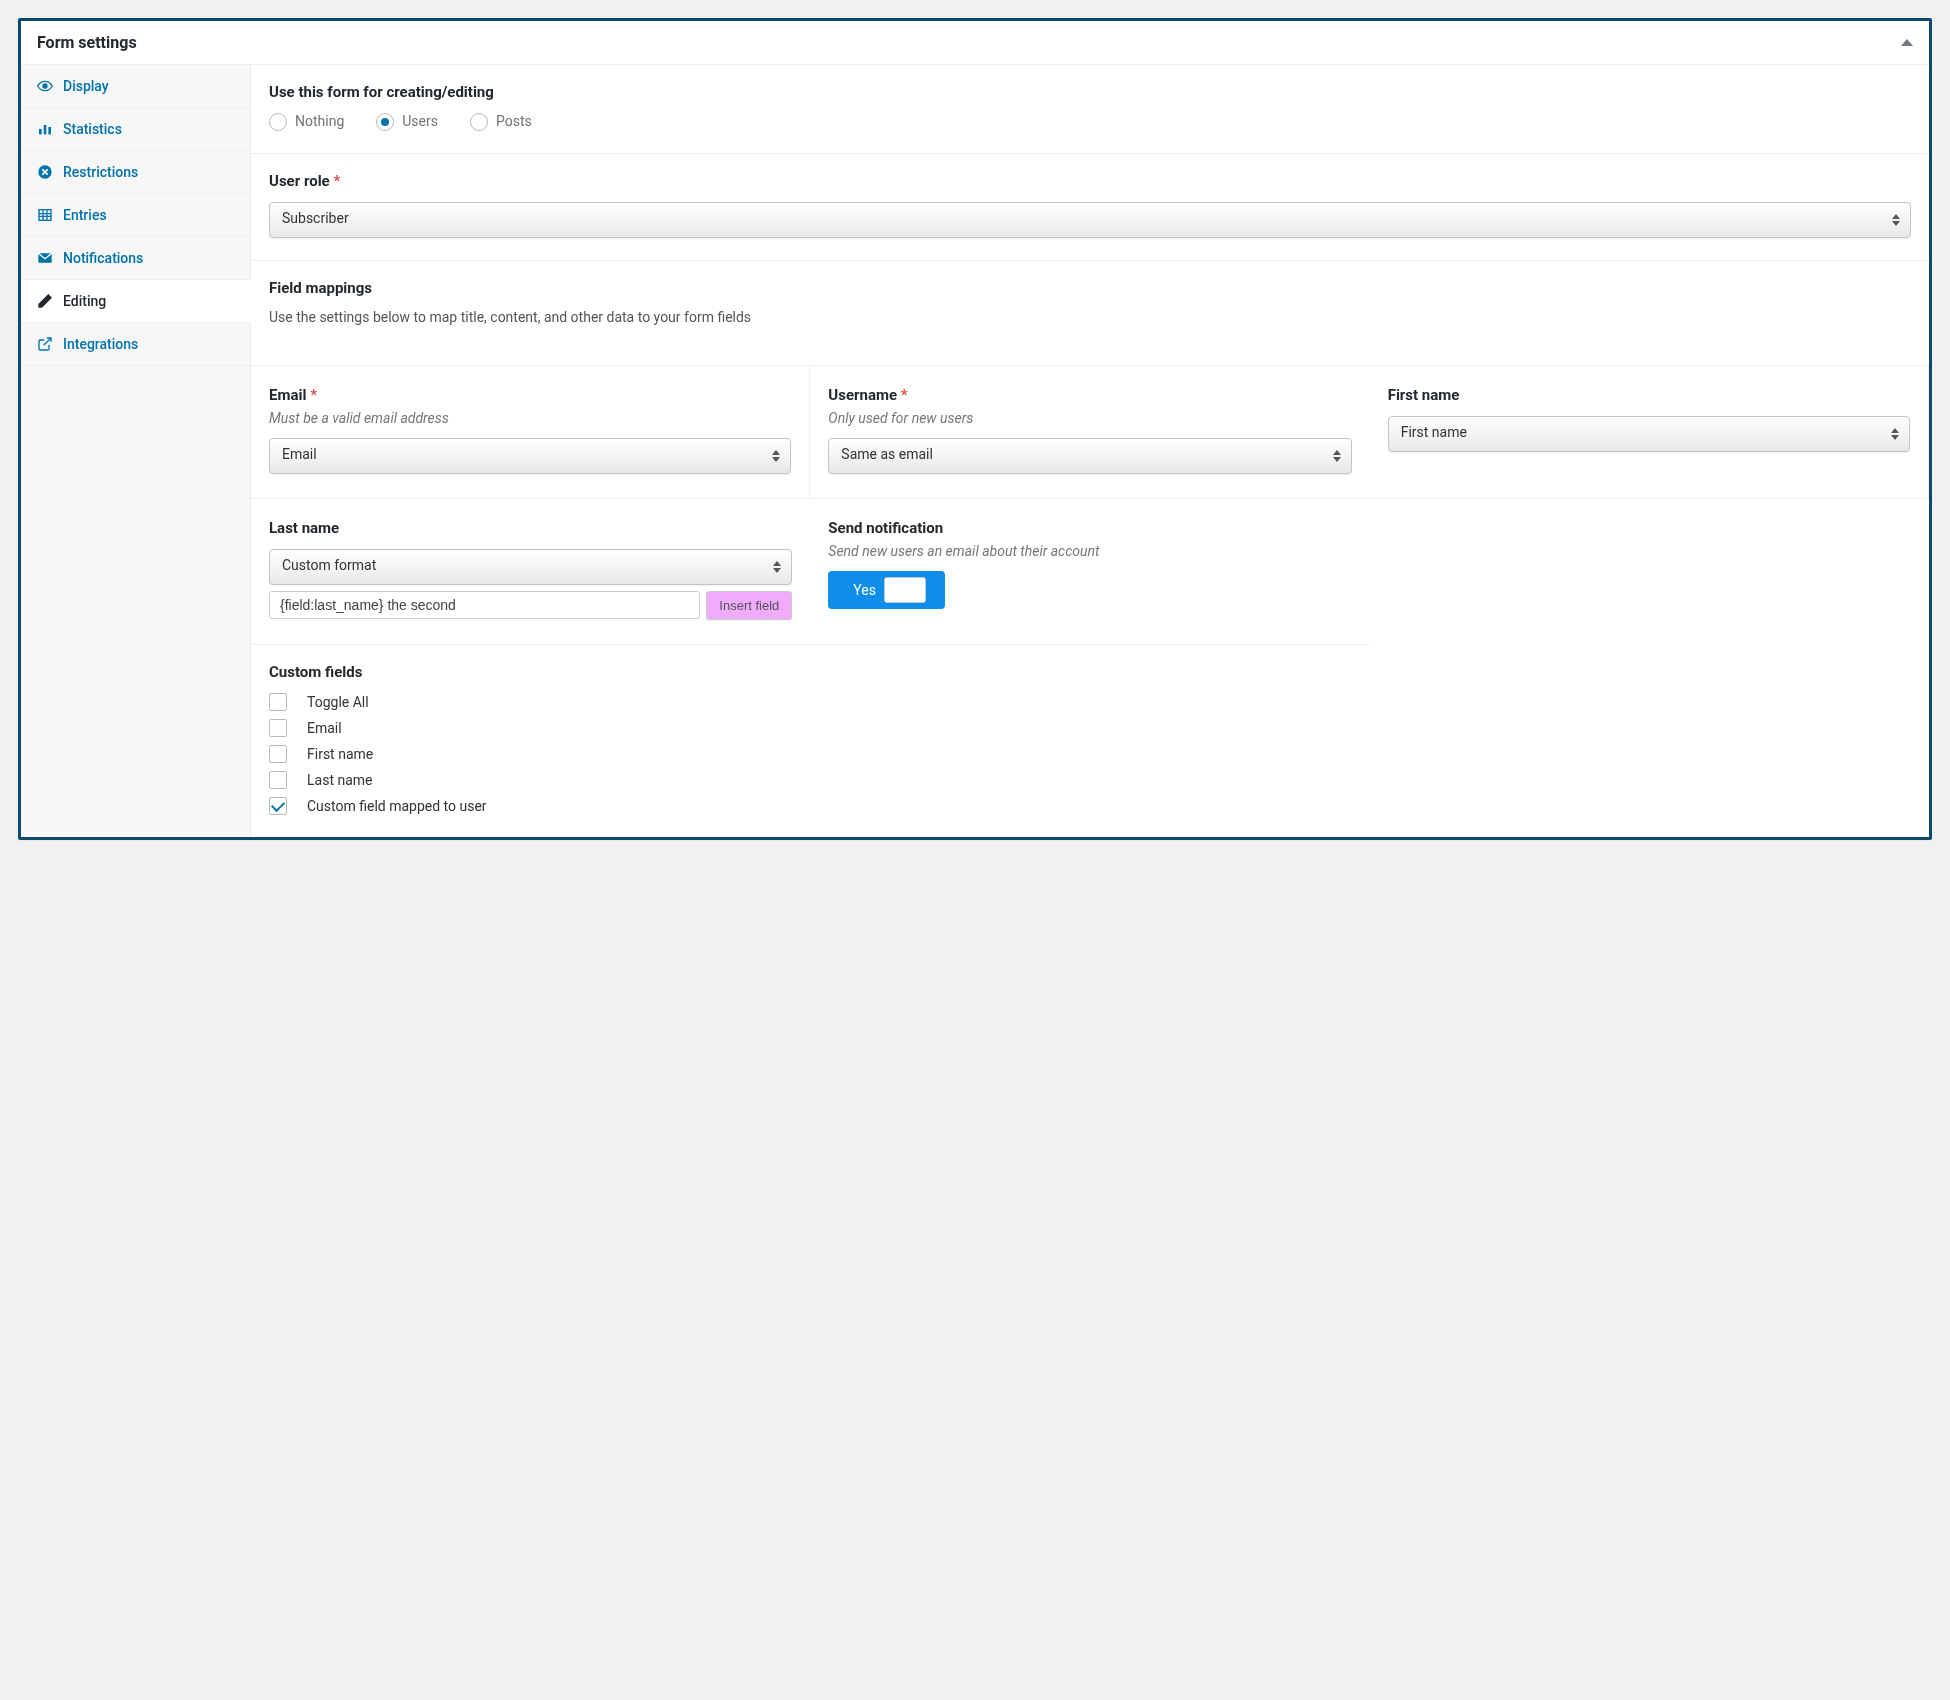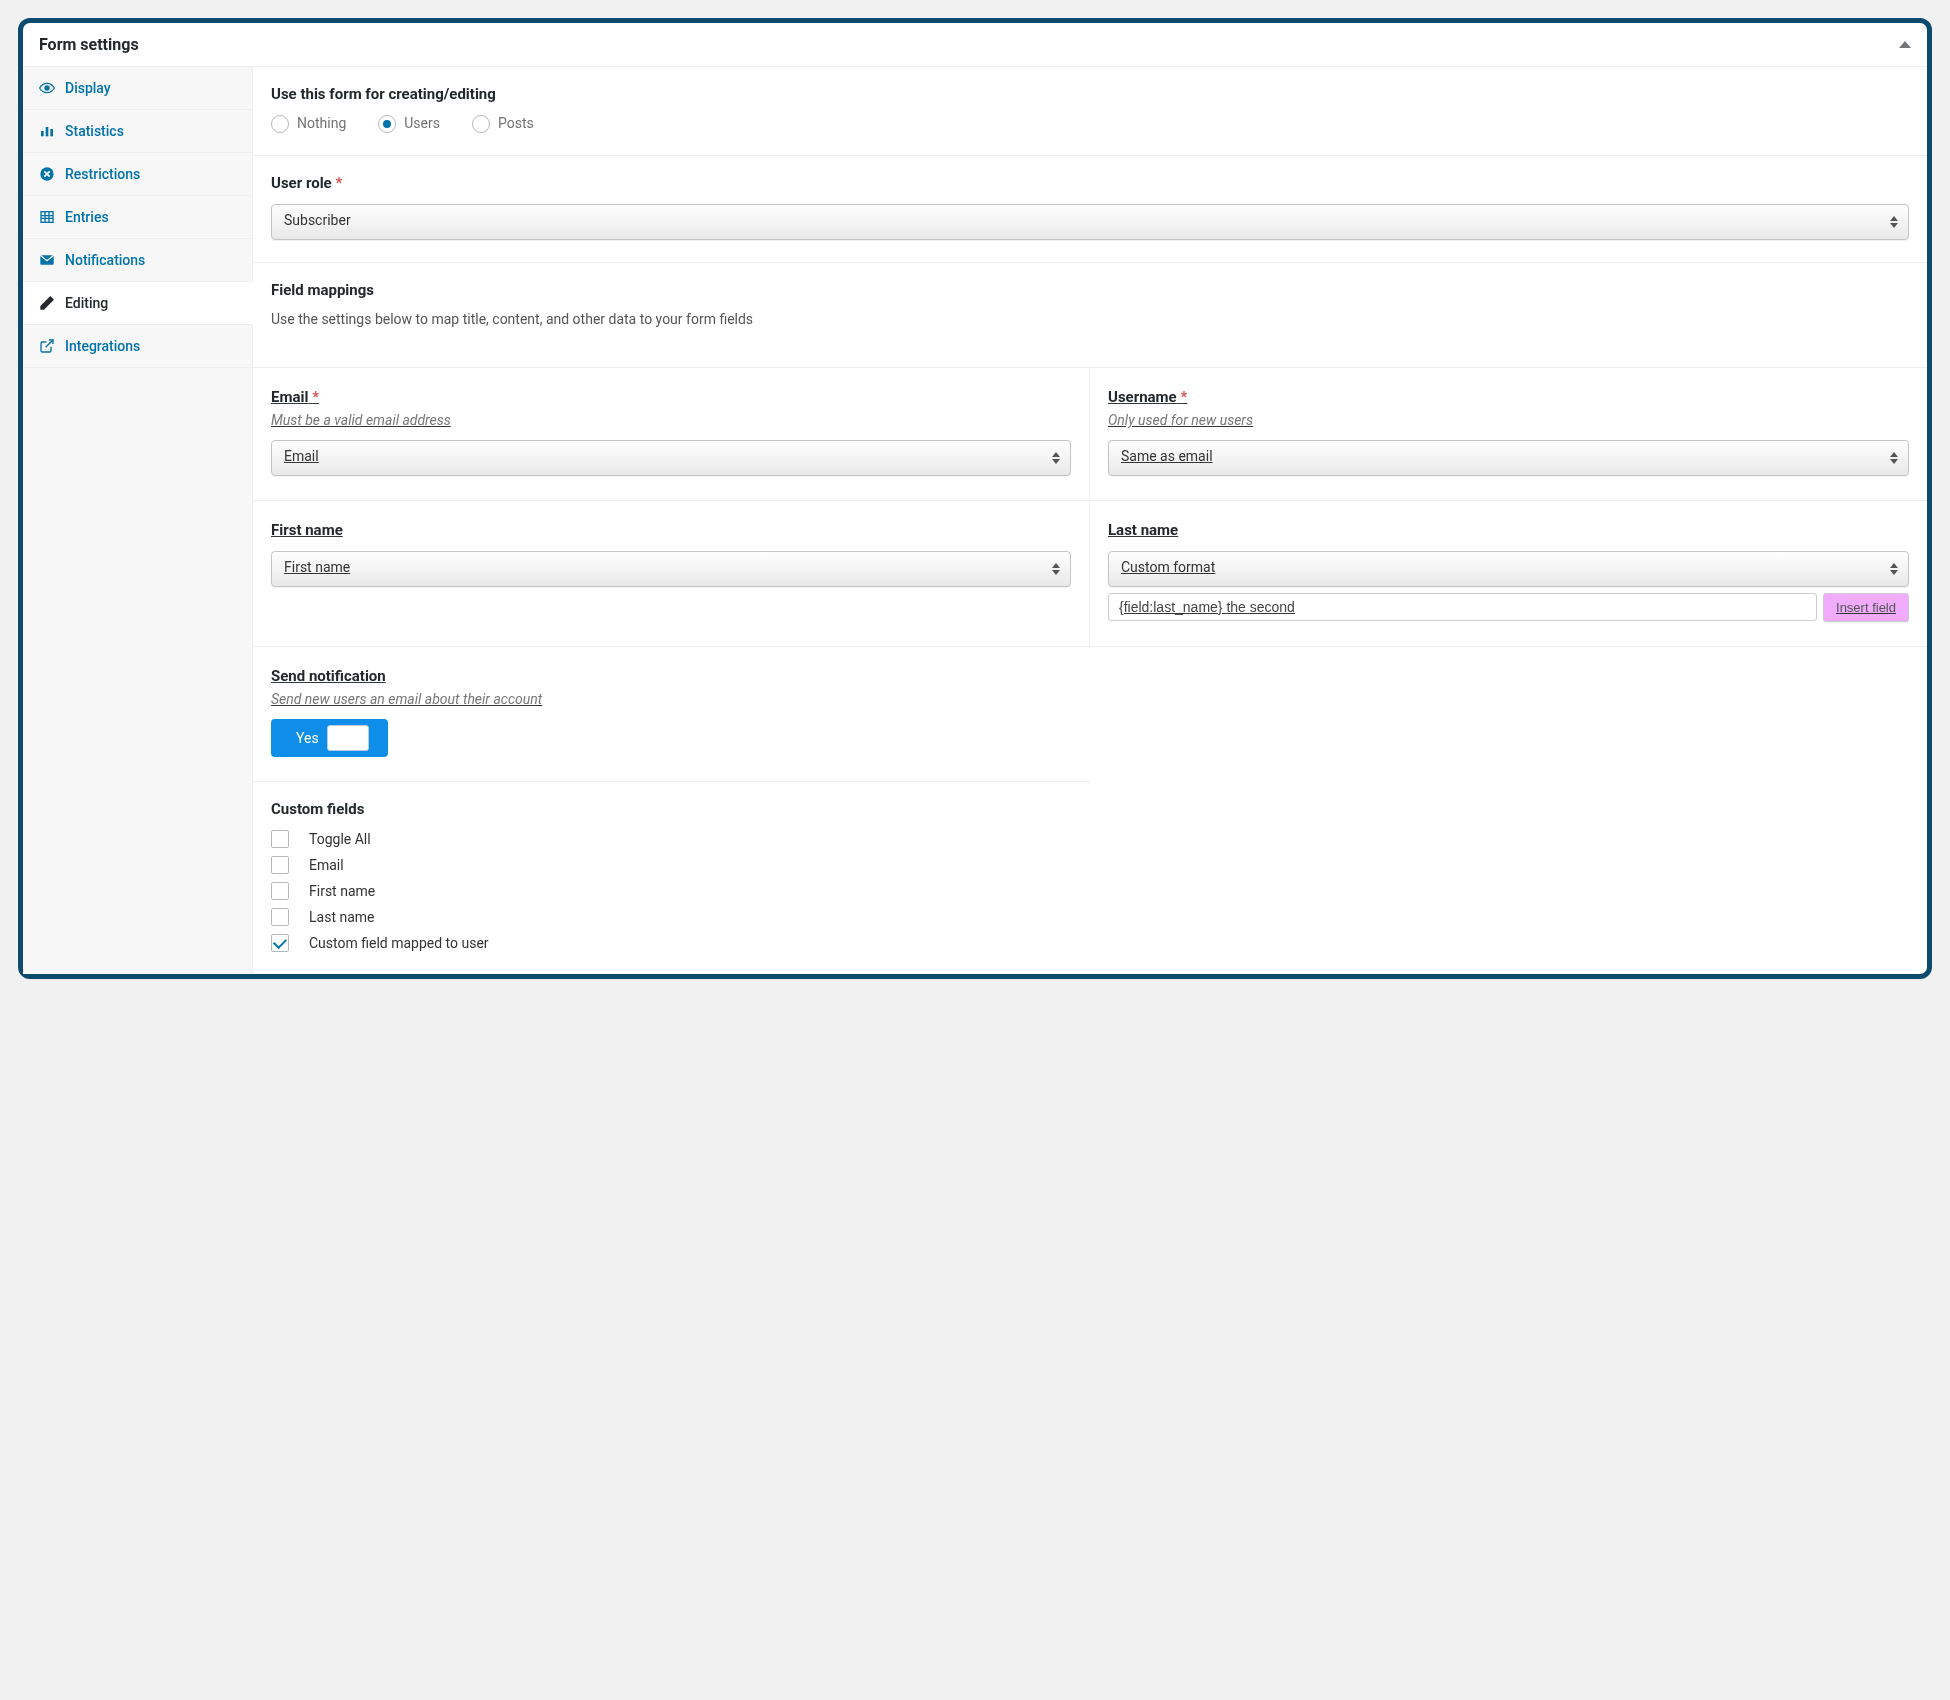--- a/index.html
+++ b/index.html
@@ -6,22 +6,22 @@
   body {
     margin: 0;
     background: #f1f1f1;
     font-family: -apple-system, BlinkMacSystemFont, "Segoe UI", Roboto, Helvetica, Arial, sans-serif;
     font-size: 14px;
     color: #32373c;
     padding: 18px;
   }
   .panel {
     background: #fff;
-    border: 5px solid #0c4a6e;
-    border-radius: 12px;
+    border: 3px solid #0c4a6e;
+    border-radius: 2px;
     box-shadow: 0 1px 1px rgba(0,0,0,0.04);
   }
   .panel-header {
     display: flex;
     justify-content: space-between;
     align-items: center;
     padding: 12px 16px;
     border-bottom: 1px solid #eee;
   }
   .panel-header h2 {
@@ -108,22 +108,21 @@
     display:flex; flex-direction:column; gap:2px;
   }
   .arrow-up, .arrow-down {
     width:0;height:0;border-left:4px solid transparent;border-right:4px solid transparent;
   }
   .arrow-up{border-bottom:5px solid #555;}
   .arrow-down{border-top:5px solid #555;}
 
   .two-col {
     display: grid;
-    grid-template-columns: 1fr 1fr;
-    text-decoration: underline;
+    grid-template-columns: 1fr 1fr 1fr;
   }
   .two-col > .cell {
     padding: 20px 18px 24px 18px;
     border-bottom: 1px solid #eee;
   }
   .two-col > .cell.left { border-right: 1px solid #eee; }
 
   .inline-row { display:flex; gap:6px; align-items:stretch; margin-top:6px;}
   .text-input {
     flex:1; height:28px; border:1px solid #ccc; border-radius:3px; padding:6px 10px;

